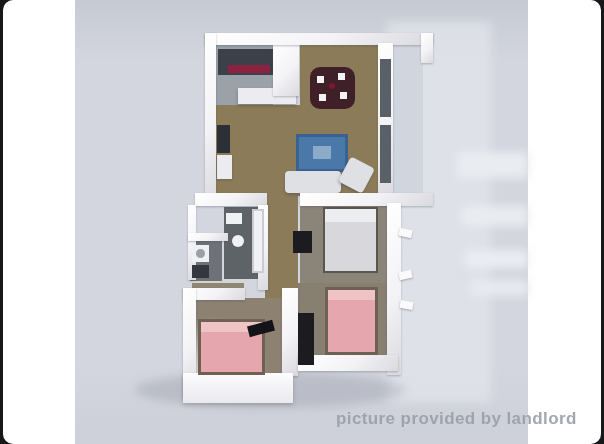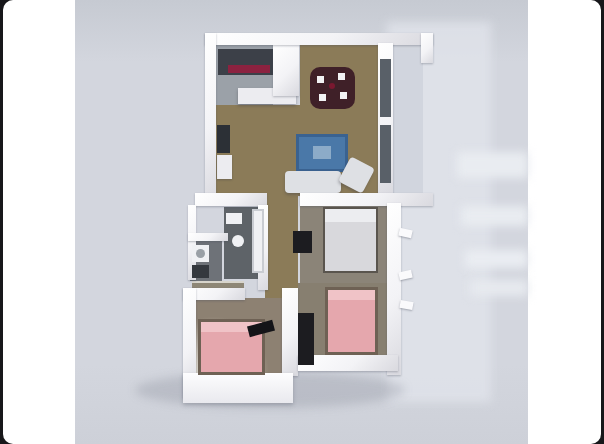--- a/index.html
+++ b/index.html
@@ -107,14 +107,15 @@
         </div>
 
         <div class="abs" style="left:70px;top:290px;width:26px;height:11px;background:#141418;transform:rotate(-15deg);"></div>
         <div class="abs" style="left:221px;top:196px;width:13px;height:8px;background:#fafafc;transform:rotate(12deg);box-shadow:0 1px 2px rgba(70,75,90,.4);"></div>
         <div class="abs" style="left:221px;top:238px;width:13px;height:8px;background:#fafafc;transform:rotate(-12deg);box-shadow:0 1px 2px rgba(70,75,90,.4);"></div>
         <div class="abs" style="left:222px;top:268px;width:13px;height:8px;background:#fafafc;transform:rotate(10deg);box-shadow:0 1px 2px rgba(70,75,90,.4);"></div>
       </div>
 
     </div>
 
+    <div class="abs watermark" style="left:333px;top:409px;">picture provided by landlord</div>
   </div>
 </div>
 
 </body></html>

